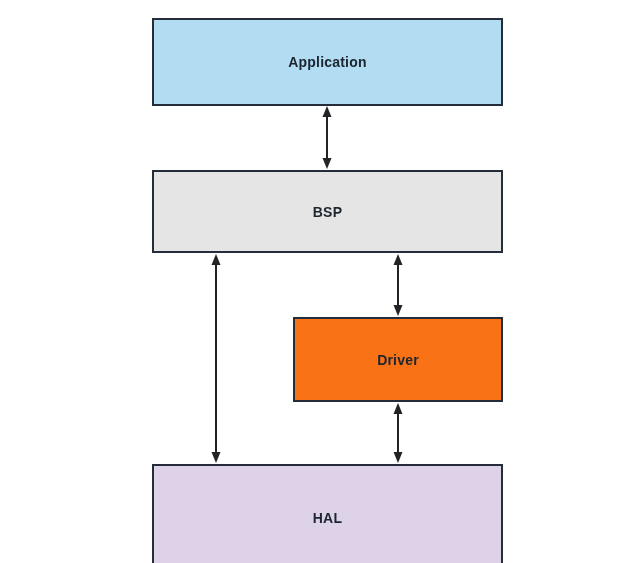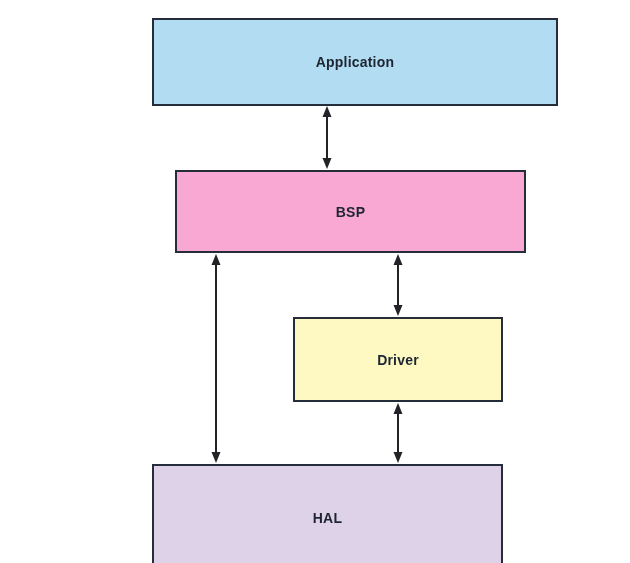--- a/index.html
+++ b/index.html
@@ -38,21 +38,21 @@
     display: flex;
     align-items: center;
     justify-content: center;
   }
   .node span {
     font-size: 14px;
     font-weight: bold;
     color: #1d2531;
     letter-spacing: 0.2px;
   }
-  .node-application { left: 152px; top: 18px;  width: 406px; height: 88px; }
+  .node-application { left: 152px; top: 18px;  width: 351px; height: 88px; }
   .node-bsp         { left: 152px; top: 170px; width: 351px; height: 83px; }
   .node-driver      { left: 293px; top: 317px; width: 210px; height: 85px; }
   .node-hal         { left: 152px; top: 464px; width: 351px; height: 107px; }
 </style>
 </head>
 <body>
 
 <div class="canvas">
 
   <svg class="arrows" viewBox="0 0 630 563" aria-hidden="true">
@@ -75,25 +75,25 @@
       <line x1="398" y1="408" x2="398" y2="458"></line>
       <path d="M393.5,414 L398,403 L402.5,414 Z"></path>
       <path d="M393.5,452 L398,463 L402.5,452 Z"></path>
     </g>
   </svg>
 
   <div class="node node-application" style="background-color: rgb(178, 220, 242);">
     <span>Application</span>
   </div>
 
-  <div class="node node-bsp" style="background-color: #f9a8d4; margin-left: 23px;">
+  <div class="node node-bsp" style="background-color: #e5e5e5;">
     <span>BSP</span>
   </div>
 
-  <div class="node node-driver" style="background-color: #fef9c3;">
+  <div class="node node-driver" style="background-color: #f97316;">
     <span>Driver</span>
   </div>
 
   <div class="node node-hal" style="background-color: rgb(221, 210, 231);">
     <span>HAL</span>
   </div>
 
 </div>
 
 </body></html>

